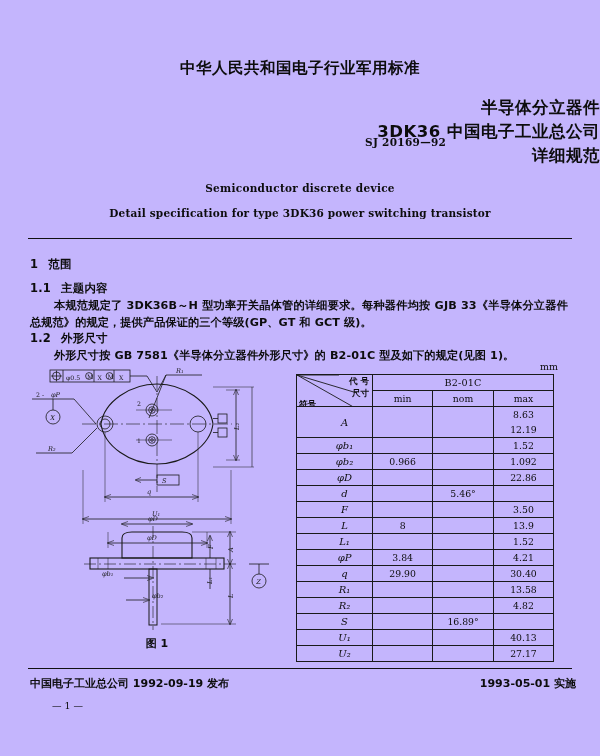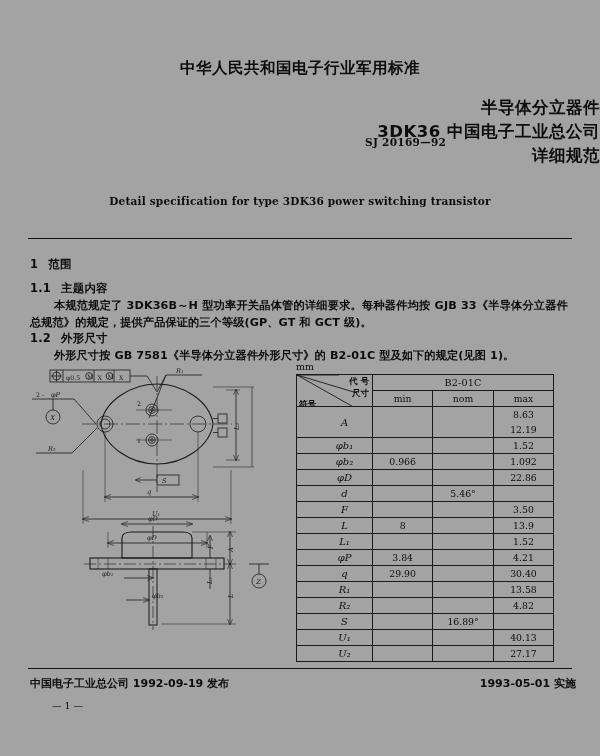--- a/index.html
+++ b/index.html
@@ -11,21 +11,21 @@
     width: 600px;
     height: 756px;
     position: relative;
     font-family: "DejaVu Sans", "Liberation Sans", sans-serif;
     color: #0d0d0d;
     overflow: hidden;
   }
   .page {
     position: absolute;
     inset: 0;
-    background: #a3a3a3;
+    background: #c4b5fd;
   }
 
   
   .hdr-standard {
     position: absolute;
     top: 58px; left: 0; right: 0;
     text-align: center;
     font-size: 15.5px;
     font-weight: bold;
     letter-spacing: 0.5px;
@@ -107,20 +107,21 @@
     font-size: 11px;
     font-weight: bold;
   }
 
   
   .tbl-unit {
     position: absolute;
     left: 296px;
     top: 361px;
     width: 262px;
+    text-align: right;
     font-size: 9.5px;
     font-family: "DejaVu Serif", "Liberation Serif", serif;
   }
   table.dims {
     position: absolute;
     left: 296px;
     top: 374px;
     width: 258px;
     border-collapse: collapse;
     font-family: "DejaVu Serif", "Liberation Serif", serif;
@@ -193,20 +194,21 @@
 
   <div class="title-block">
     <div class="title-line">半导体分立器件</div>
     <div class="title-line">3DK36 中国电子工业总公司</div>
     <div class="title-line">详细规范</div>
   </div>
 
   <div class="std-no">SJ 20169—92</div>
 
   <div class="en-block">
+    <div class="en-line1">Semiconductor discrete device</div>
     <div class="en-line2">Detail specification for type 3DK36 power switching transistor</div>
   </div>
 
   <div class="rule-top"></div>
 
   <div class="sec" style="top:257px; left:30px;">
     <span class="sec-num">1</span><span class="sec-title">范围</span>
   </div>
 
   <div class="sec" style="top:281px; left:30px;">
@@ -418,20 +420,21 @@
           <line x1="96" y1="162" x2="166" y2="162"></line>
           <path d="M102 159.5 L95 162 L102 164.5" stroke-width="0.6"></path>
           <path d="M160 159.5 L167 162 L160 164.5" stroke-width="0.6"></path>
         </g>
         <text x="122" y="159" class="sv-txt-i" fill="#1a1a1a" stroke="none">φD</text>
 
       </g>
     </svg>
   </div>
 
+  <div class="fig-cap">图 1</div>
 
   <div class="tbl-unit">mm</div>
 
   <table class="dims">
     <tbody>
       <tr>
         <td class="colsym corner" rowspan="2">
           <svg width="62" height="36">
             <line x1="0" y1="0" x2="60" y2="18" stroke="#1a1a1a" stroke-width="0.9"></line>
             <line x1="0" y1="0" x2="60" y2="34" stroke="#1a1a1a" stroke-width="0.9"></line>

